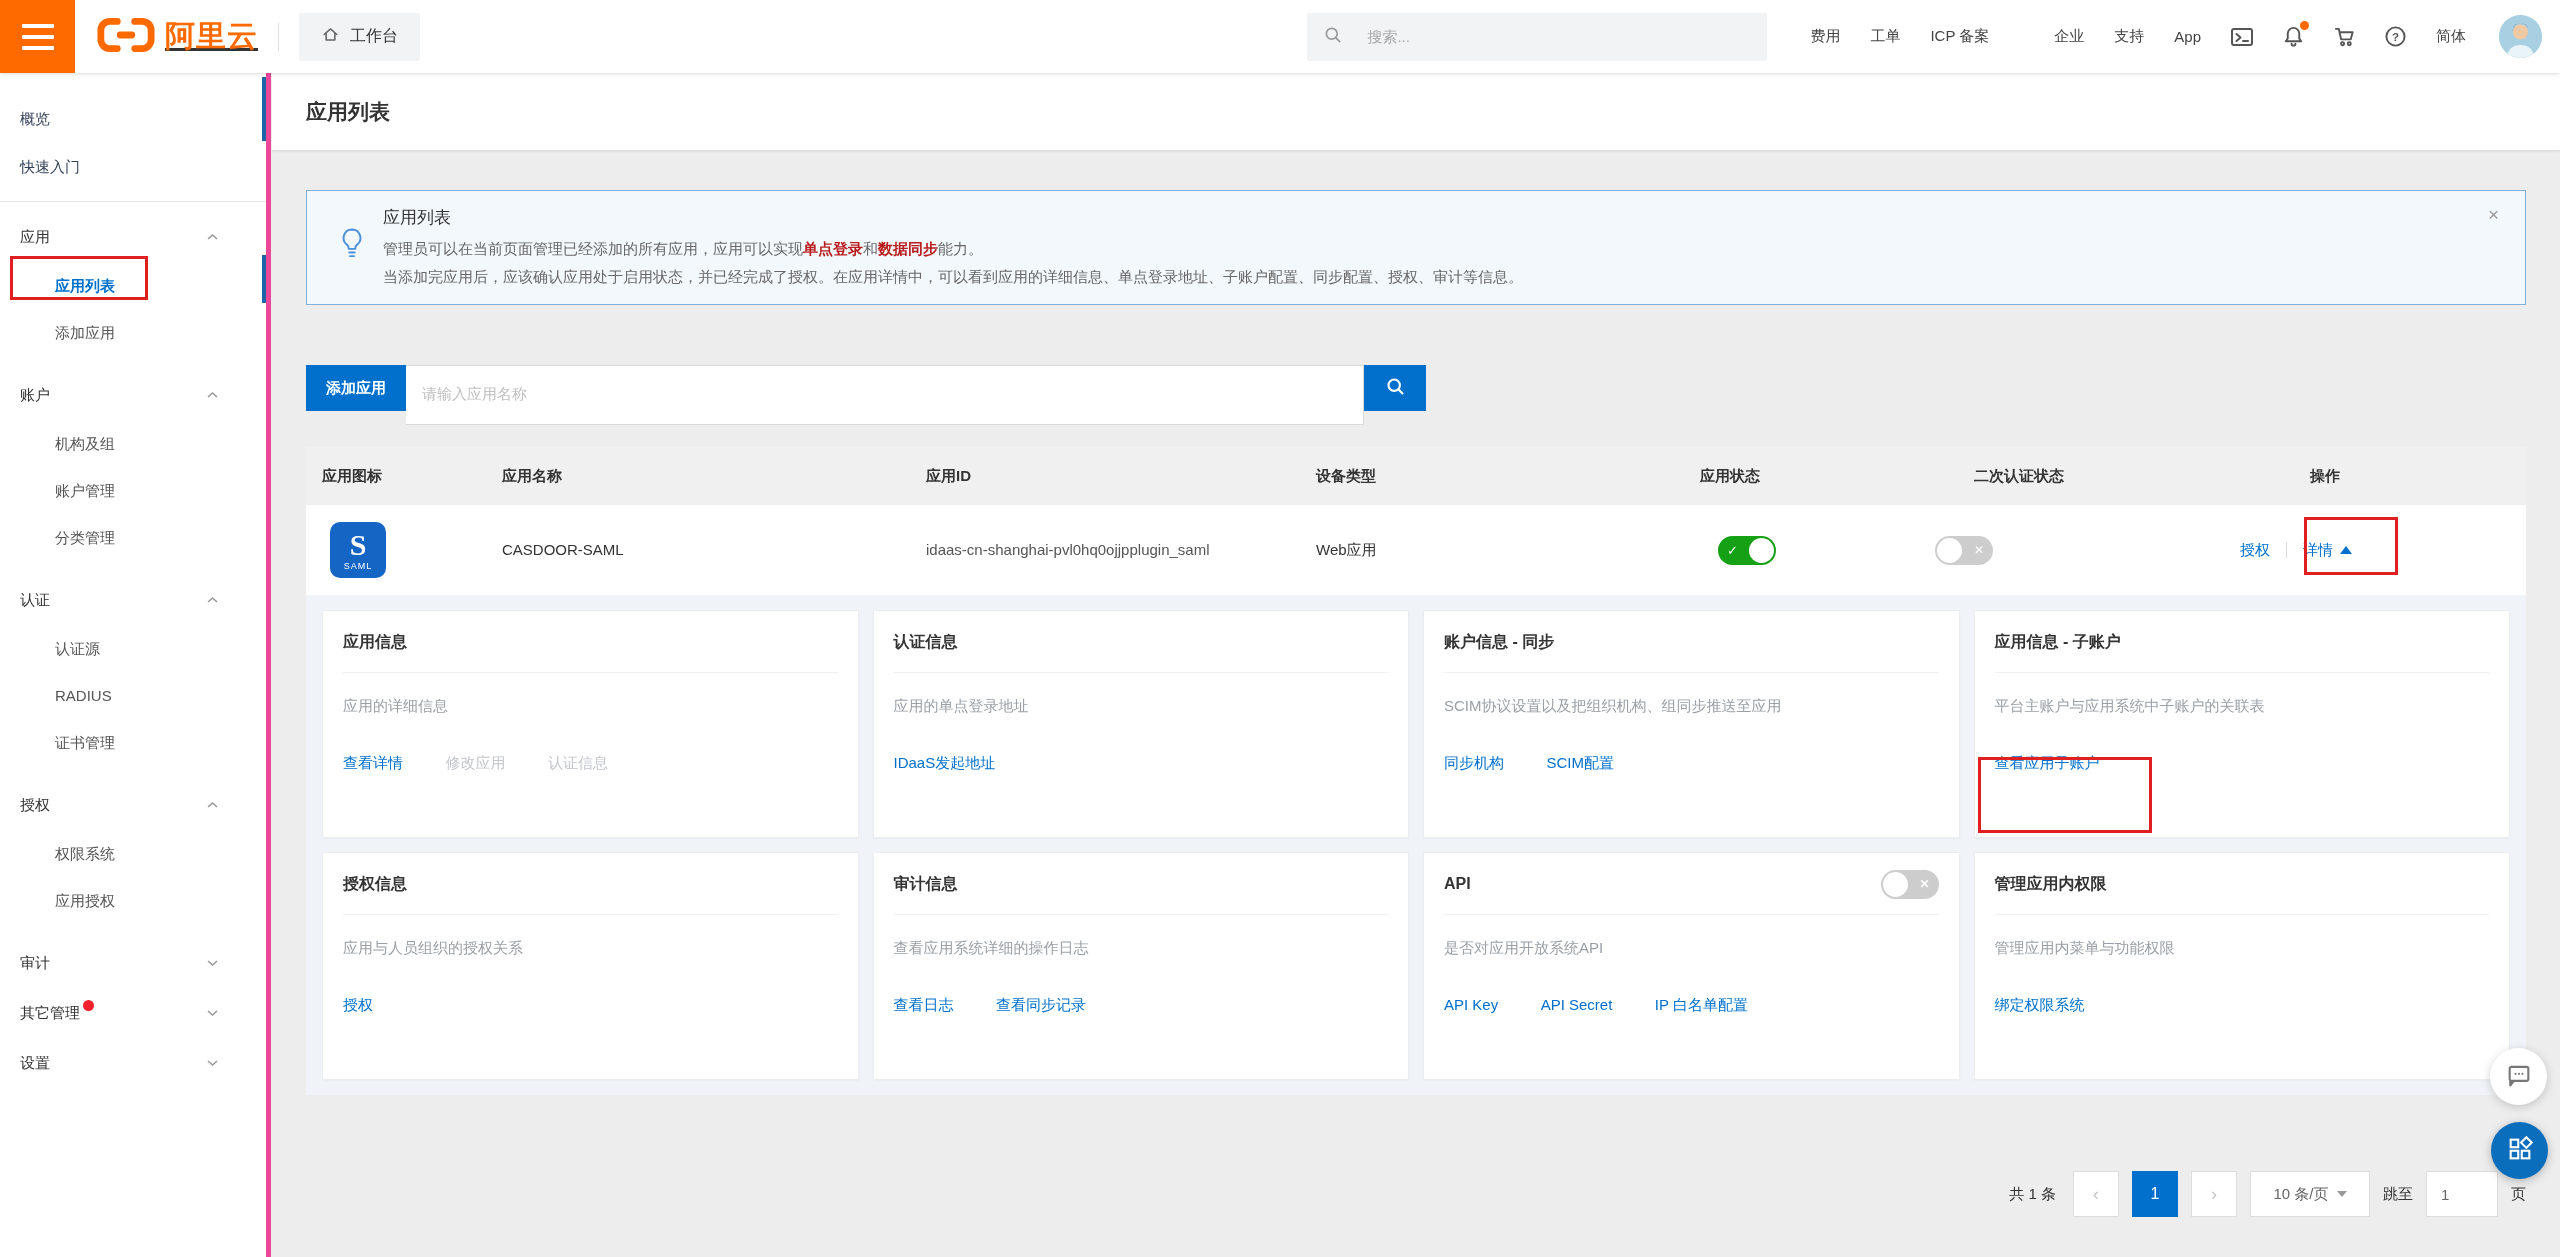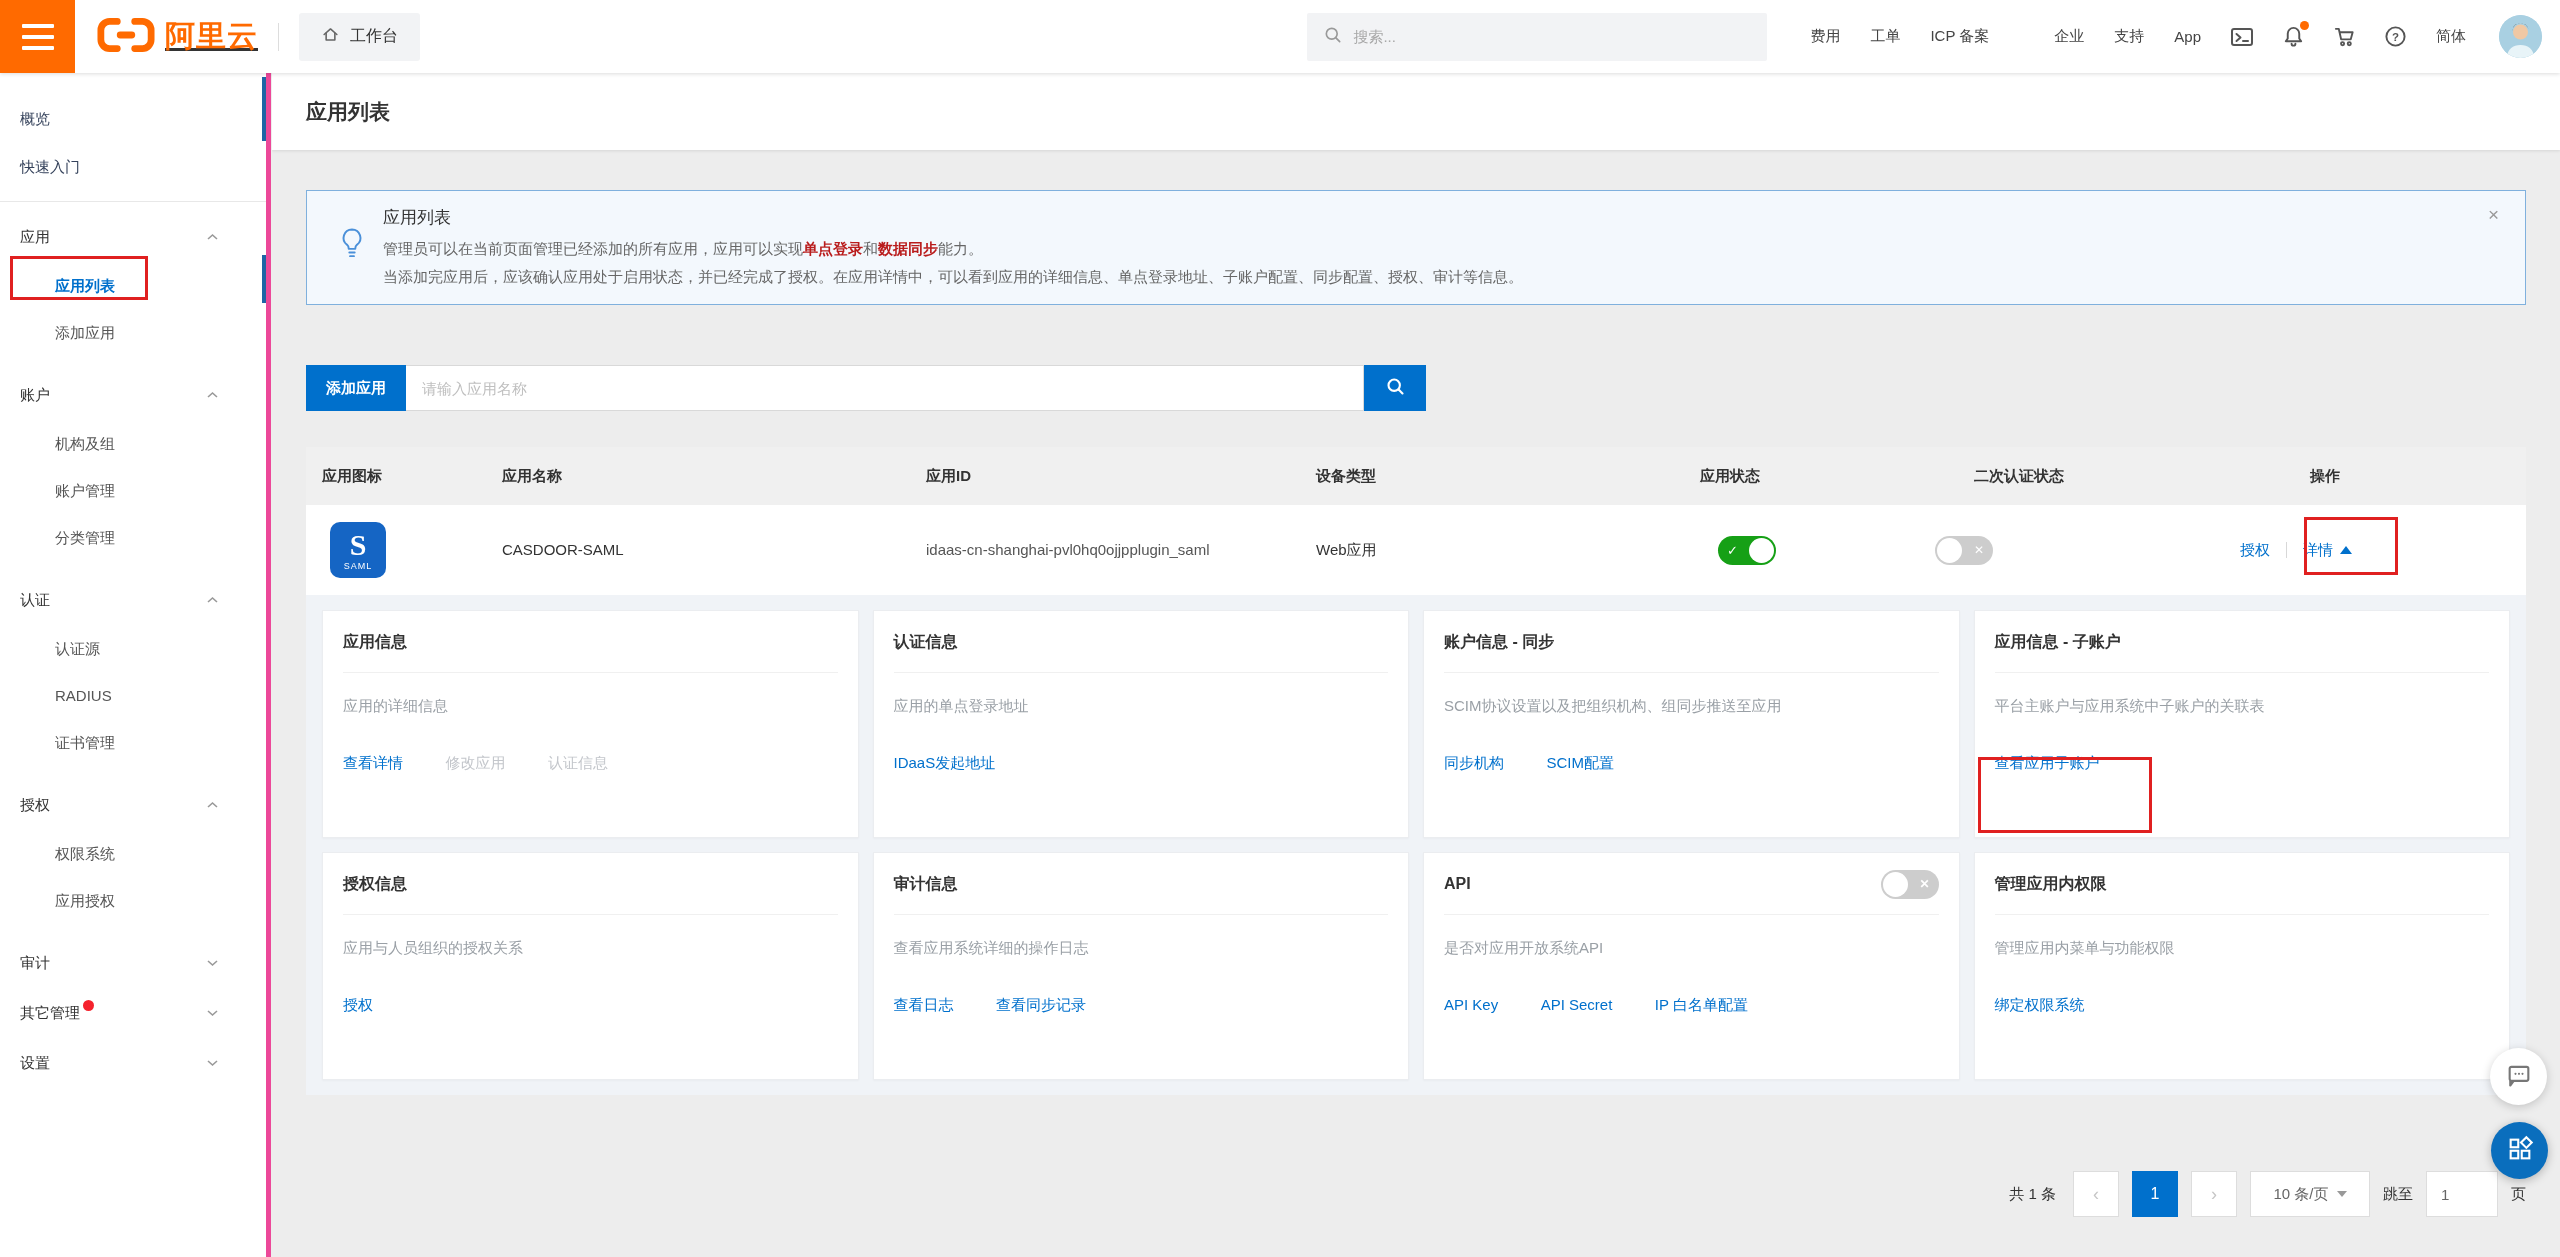--- a/index.html
+++ b/index.html
@@ -14,21 +14,21 @@
   .hamburger{ width:75px; height:73px; background:#ff6a00; display:flex; flex-direction:column;
     justify-content:center; align-items:center; gap:7px; cursor:pointer; flex:0 0 auto;}
   .hamburger span{ width:32px; height:4px; background:#fff; border-radius:1px;}
   .logo{ display:flex; align-items:center; gap:10px; margin-left:22px; flex:0 0 auto;text-decoration:underline;}
   .logo-text{ font-size:30px; font-weight:bold; color:#ff6a00; letter-spacing:1px;}
   .topbar-divider{ width:1px; height:28px; background:#ddd; margin:0 20px; flex:0 0 auto;}
   .chip{ height:48px; padding:0 22px; background:#f2f3f5; border-radius:3px; display:flex;
     align-items:center; gap:10px; font-size:16px; color:#333; cursor:pointer; flex:0 0 auto;}
   .topbar-right{ margin-left:auto; display:flex; align-items:center; padding-right:18px;}
   .topbar-search{ width:460px; height:48px; background:#f2f3f5; border-radius:2px; display:flex;
-    align-items:center; padding:0 16px; gap:10px; margin-right:28px;}
+    align-items:center; padding:0 16px; gap:24px; margin-right:28px;}
   .topbar-search input{ border:none; outline:none; background:transparent; font-size:15px;
     color:#333; width:100%; font-family:inherit;}
   .topbar-search input::placeholder{ color:#a8a8a8;}
   .tnav{ font-size:15px; color:#444; margin:0 15px; cursor:pointer; white-space:nowrap;}
   .tnav.gap{ margin-left:50px;}
   .ticon{ margin:0 14px; color:#555; display:flex; align-items:center; cursor:pointer; position:relative;}
   .ticon svg{ display:block;}
   .bell-dot{ position:absolute; top:-4px; right:-4px; width:9px; height:9px; border-radius:50%;
     background:#ff6a00;}
   .avatar{ width:43px; height:43px; border-radius:50%; overflow:hidden; margin-left:18px;
@@ -62,22 +62,22 @@
   .banner-bulb{ position:absolute; left:30px; top:36px; color:#4a90d9;}
   .banner-title{ font-size:17px; color:#333; margin-bottom:6px;}
   .banner-line{ font-size:15px; color:#666; line-height:28px;}
   .banner-line b{ color:#b91c1c;}
   .banner-close{ position:absolute; right:26px; top:14px; font-size:19px; color:#999; cursor:pointer;
     line-height:1;}
   
   .toolbar{ margin-top:60px; display:flex; height:46px;}
   .btn-add{ width:100px; background:#0070cc; color:#fff; font-size:15px; font-weight:bold;
     border:none; cursor:pointer; font-family:inherit;}
-  .toolbar input{ width:958px; height:46px; border:1px solid #d9d9d9; border-left:none; background:#fff;
-    outline:none; padding-left:16px; font-size:15px; color:#333; font-family:Liberation Sans, sans-serif;}
+  .toolbar input{ width:958px; height:60px; border:1px solid #d9d9d9; border-left:none; background:#fff;
+    outline:none; padding-left:16px; font-size:15px; color:#333; font-family:Liberation Mono, monospace;}
   .toolbar input::placeholder{ color:#bfbfbf;}
   .btn-search{ width:62px; background:#0070cc; border:none; cursor:pointer; display:flex;
     align-items:center; justify-content:center; color:#fff;}
   
   .table{ margin-top:36px; background:#fff;}
   .thead{ height:58px; background:#f0f0f0; position:relative; font-size:15px; font-weight:bold; color:#333;}
   .thead .cell{ position:absolute; top:0; line-height:58px; white-space:nowrap;}
   .trow{ height:90px; position:relative; background:#fff; font-size:15px; color:#333;}
   .trow .cell{ position:absolute; top:0; line-height:90px; white-space:nowrap;}
   .c-icon{ left:16px;}  .c-name{ left:196px;}  .c-id{ left:620px;}  .c-device{ left:1010px;}

